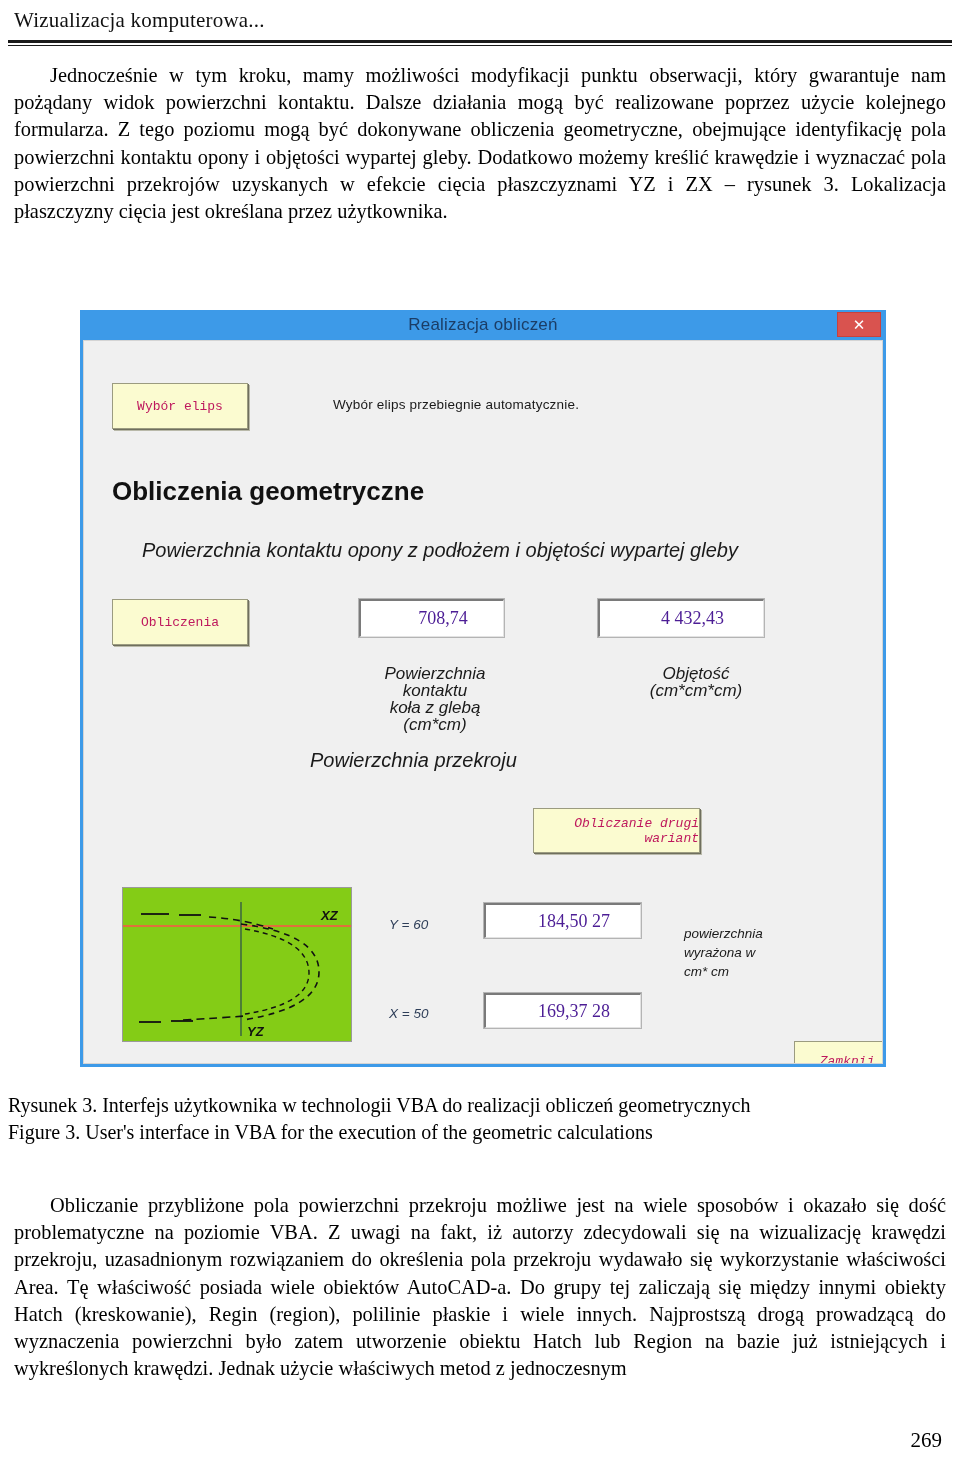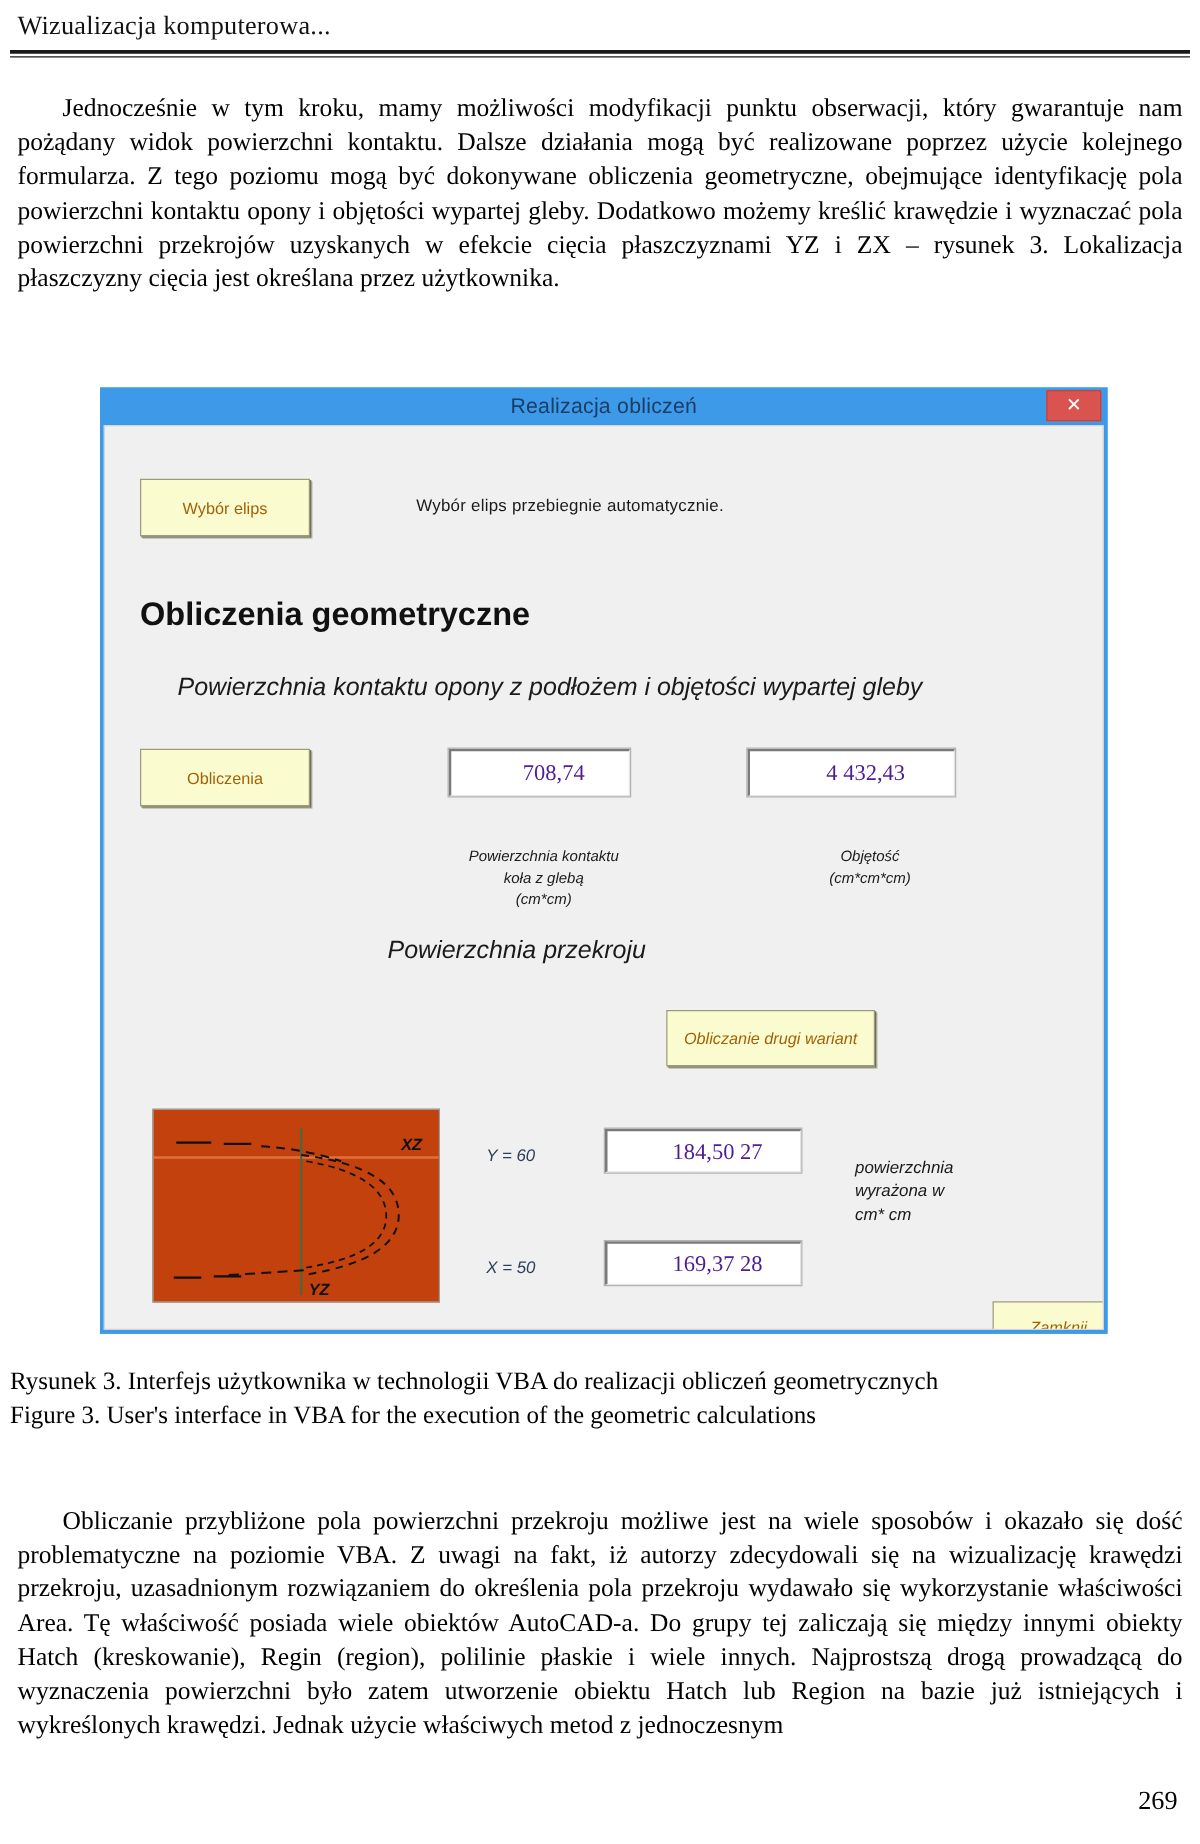--- a/index.html
+++ b/index.html
@@ -39,21 +39,20 @@
   }
 
   
   .para {
     position: absolute;
     font-family: "Liberation Serif", serif;
     font-size: 20.4px;
     line-height: 27.2px;
     text-align: justify;
     color: #000000;
-    margin-top: 12px;
   }
   .para-top {
     left: 14px;
     top: 62px;
     width: 932px;
     text-indent: 36px;
   }
   .para-bottom {
     left: 14px;
     top: 1192px;
@@ -138,24 +137,24 @@
     box-sizing: border-box;
     overflow: hidden;
   }
 
   
   .vba-btn {
     position: absolute;
     background: #fbfbd0;
     border: 1px solid #9b9b80;
     box-shadow: 1px 1px 0 0 #6f6f5e, 2px 2px 0 0 #b9b9a9;
-    font-family: Liberation Sans, sans-serif;
+    font-family: Liberation Mono, monospace;
     font-size: 13px;
-    color: #a16207;
-    text-align: left;
+    color: #be185d;
+    text-align: right;
     box-sizing: border-box;
     cursor: pointer;
     display: flex;
     align-items: center;
     justify-content: center;
   }
   .vba-btn.italic { font-style: italic; margin-left: 36px; }
   .vba-btn.focused {
     background: #fbfbd0;
     border: 2px solid #3a3a3a;
@@ -218,26 +217,25 @@
   }
   .sub-section {
     left: 226px;
     top: 408px;
     font-size: 20px;
     font-style: italic;
     font-family: "Liberation Sans", sans-serif;
     color: #1a1a1a;
   }
   .cap-under {
-    font-size: 12px;
+    font-size: 17px;
     font-style: italic;
     text-align: center;
     line-height: 17px;
     color: #1a1a1a;
-    margin-top: 12px;
   }
   .cap-area {
     left: 276px;
     top: 324px;
     width: 150px;
   }
   .cap-vol {
     left: 552px;
     top: 324px;
     width: 120px;
@@ -260,21 +258,21 @@
     color: #1a1a1a;
   }
 
   
   .diagram {
     position: absolute;
     left: 38px;
     top: 546px;
     width: 230px;
     height: 155px;
-    background: #c2410c;
+    background: #84cc16;
     border: 1px solid #9a9a9a;
     box-sizing: border-box;
   }
   .diagram svg { display: block; }
 </style>
 </head>
 <body>
 
 <div class="running-head">Wizualizacja komputerowa...</div>
 <div class="head-rule"></div>

